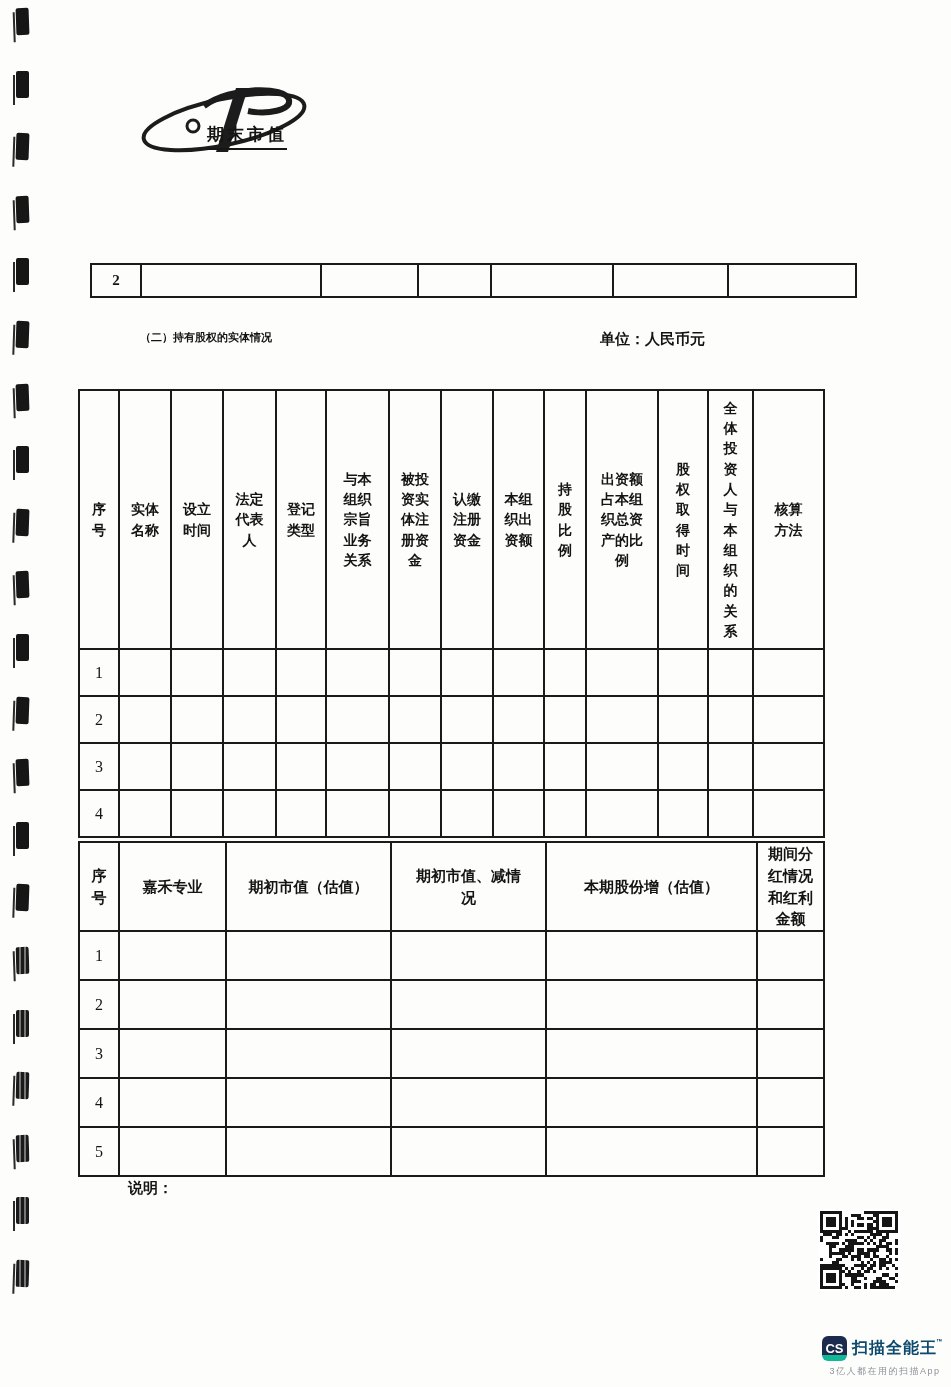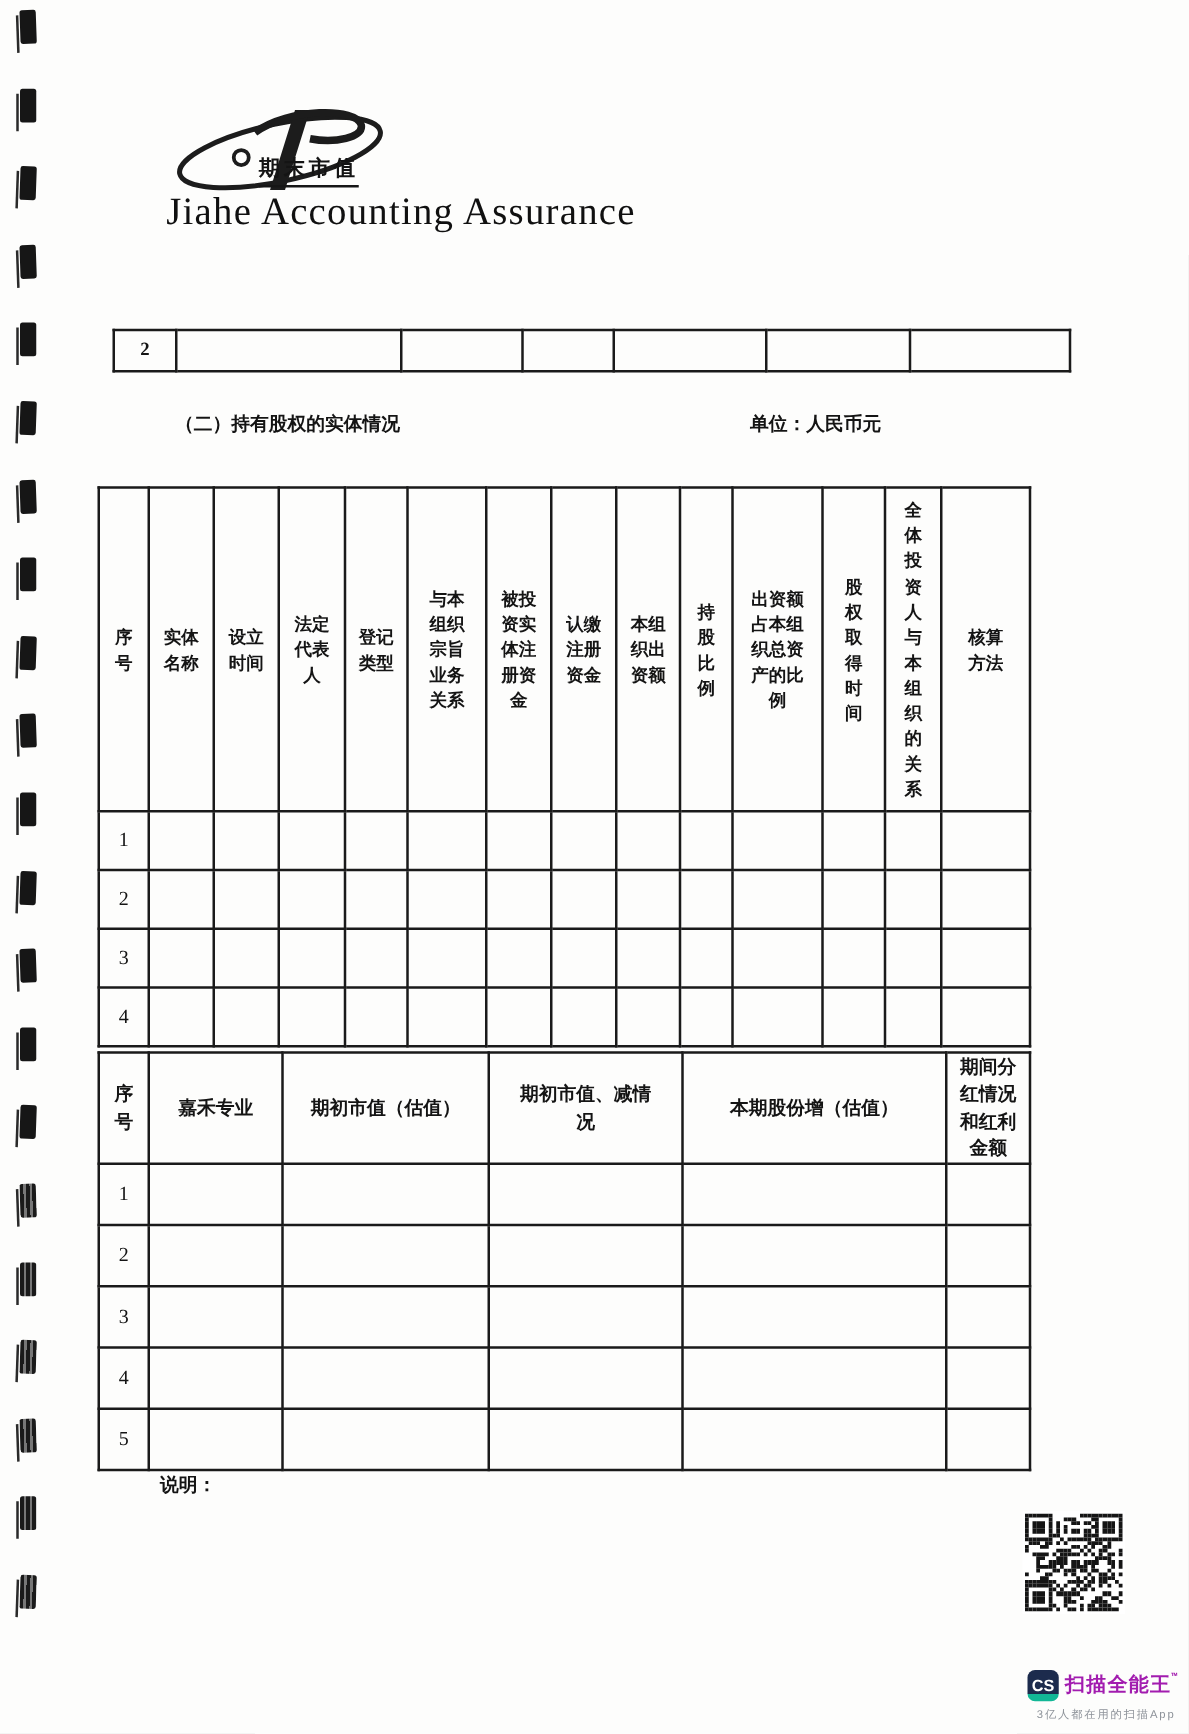--- a/index.html
+++ b/index.html
@@ -38,21 +38,21 @@
     font-weight:bold;text-align:center;vertical-align:middle;
     white-space:pre-line;font-size:14px;line-height:1.45;
   }
   td.rownum{
     text-align:center;vertical-align:middle;
     font-family:"Liberation Serif",serif;font-size:16px;
   }
   .mini-table{position:absolute;left:90px;top:263px;width:765px;height:31px;}
   .mini-table td{height:31px;}
   .mini-table td.rownum{font-weight:bold;font-size:15px;}
-  .section-title{position:absolute;left:140px;top:330px;font-size:15px;font-weight:bold;}
+  .section-title{position:absolute;left:140px;top:330px;font-size:11px;font-weight:bold;}
   .unit-label{position:absolute;left:600px;top:330px;font-size:15px;font-weight:bold;}
   .equity-table{position:absolute;left:78px;top:389px;width:745px;}
   .equity-table th{height:257px;}
   .equity-table td{height:45px;}
   .shares-table{position:absolute;left:78px;top:841px;width:745px;}
   .shares-table th{height:73px;font-size:15px;}
   .shares-table td{height:47px;}
   .notes-label{position:absolute;left:128px;top:1179px;font-size:15px;font-weight:bold;}
   .page-number{
     position:absolute;left:0;top:1227px;width:951px;text-align:center;
@@ -106,21 +106,20 @@
       <div class="hole" style="top: 1260px; transform: rotate(2deg); background: repeating-linear-gradient(90deg, rgb(26, 26, 26) 0px, rgb(26, 26, 26) 3px, rgb(119, 119, 119) 3px, rgb(119, 119, 119) 5px);"></div>
     </div>
 
   <svg class="logo-svg" width="182" height="70" viewBox="0 0 182 70">
     <ellipse cx="88" cy="38" rx="82" ry="23" fill="none" stroke="#1c1c1c" stroke-width="4" transform="rotate(-12 88 38)"></ellipse>
     <circle cx="57" cy="42" r="6" fill="none" stroke="#1c1c1c" stroke-width="3"></circle>
     <path d="M100 4 L112 4 L92 68 L80 68 Z" fill="#1c1c1c"></path>
     <path d="M68 22 C95 2 150 2 153 16 C155 26 132 31 112 27" fill="none" stroke="#1c1c1c" stroke-width="6"></path>
   </svg>
   <div class="logo-cn">期末市值</div>
-  <div class="title-en">Jiahe Accounting Assurance</div>
 
   <table class="mini-table">
     <colgroup>
       <col style="width:50px">
         <col style="width:180px">
         <col style="width:97px">
       <col style="width:73px">
         <col style="width:122px">
         <col style="width:115px">
         <col style="width:128px">
@@ -673,18 +672,18 @@
       <div style="grid-area: 25 / 20; background: rgb(21, 21, 21);"></div>
       <div style="grid-area: 25 / 21; background: rgb(21, 21, 21);"></div>
       <div style="grid-area: 25 / 22; background: rgb(21, 21, 21);"></div>
       <div style="grid-area: 25 / 23; background: rgb(21, 21, 21);"></div>
       <div style="grid-area: 25 / 24; background: rgb(21, 21, 21);"></div>
     </div>
 
   <div class="scan-badge">
     <div class="row">
       <div class="cs-icon" style="background: linear-gradient(rgb(28, 43, 77) 0px, rgb(28, 43, 77) 19px, rgb(18, 183, 150) 19px);">CS</div>
-      <div class="app-name" style="color: #a21caf; font-family: Liberation Mono, monospace;"><span>扫描全能王</span><span class="tm">™</span></div>
+      <div class="app-name" style="color: #0c4a6e; font-family: Liberation Mono, monospace;"><span>扫描全能王</span><span class="tm">™</span></div>
     </div>
     <div class="tagline">3亿人都在用的扫描App</div>
   </div>
 
 </div>
 
 </body></html>

